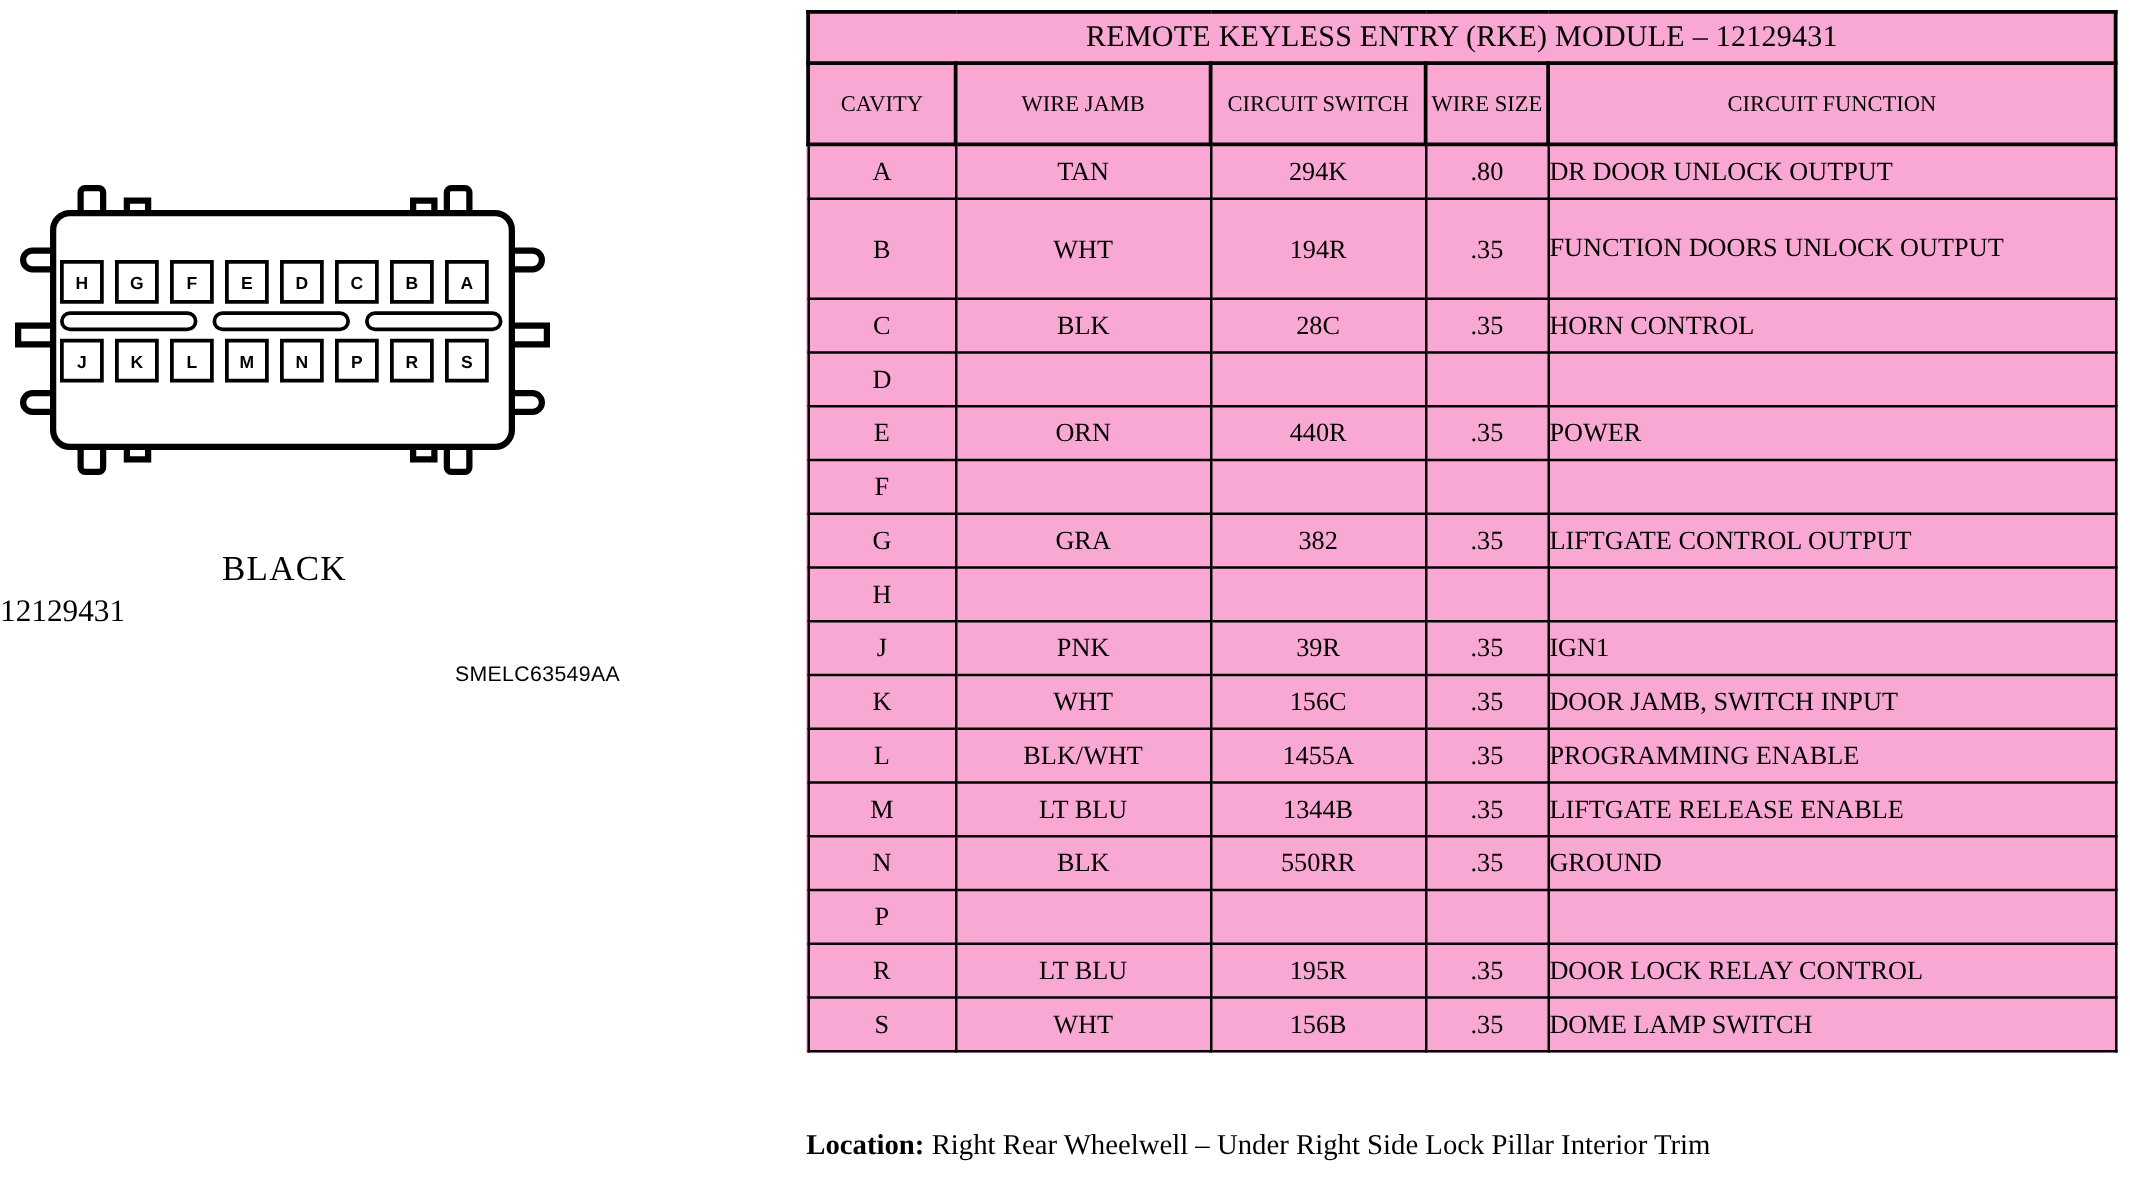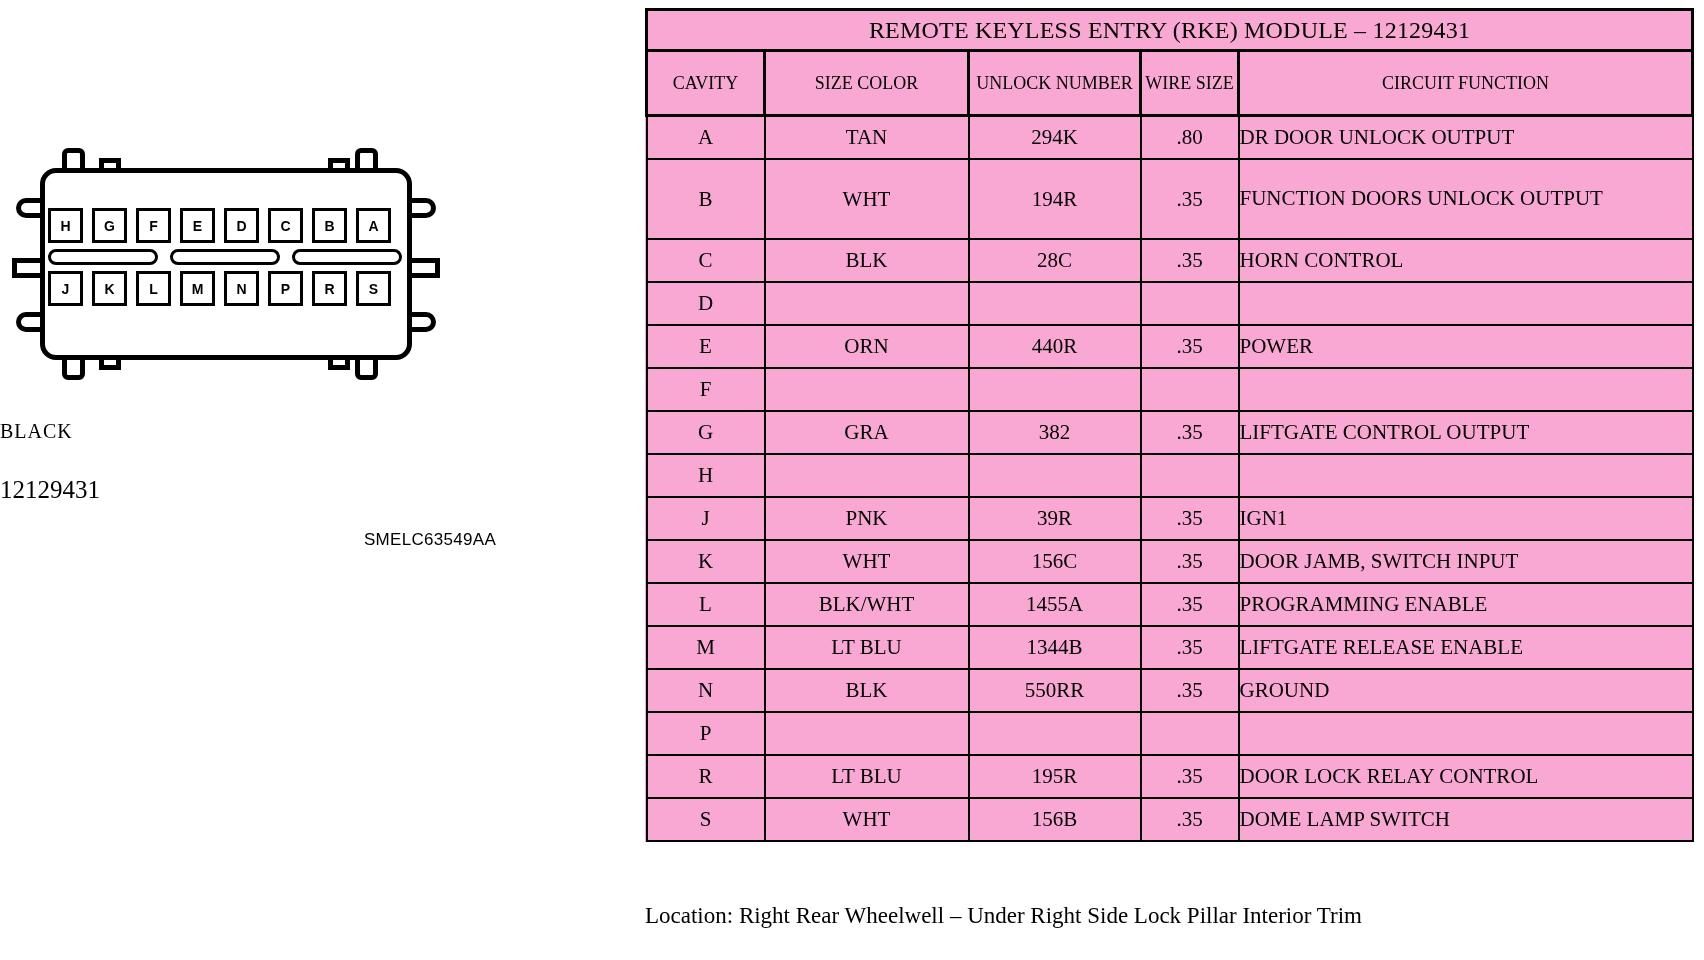--- a/index.html
+++ b/index.html
@@ -55,22 +55,22 @@
     font-family:"Liberation Sans", sans-serif;
     font-size:14px;font-weight:600;box-sizing:border-box;
   }
   .slot-row{display:flex;gap:12px;margin:6px 0;}
   .slot{height:16px;border:3px solid #000;border-radius:9px;background:#fff;box-sizing:border-box;}
   .slot-a{width:110px;}
   .slot-b{width:110px;}
   .slot-c{width:110px;}
 
   .conn-name{
-    position:absolute;left:0;top:420px;width:455px;
-    font-size:20px;letter-spacing:1px;
+    position:absolute;left:0;top:440px;width:455px;text-align:center;
+    font-size:28px;letter-spacing:1px;
   }
   .conn-part{
     position:absolute;left:0;top:476px;width:455px;text-align:left;
     font-size:25px;
   }
   .conn-code{
     position:absolute;left:300px;top:530px;width:260px;text-align:center;
     font-family:"Liberation Sans", sans-serif;
     font-size:17px;letter-spacing:.3px;
   }
@@ -120,21 +120,21 @@
   .c-left{text-align:left;padding-left:10px;}
   .row-tall .cell{height:78px;}
   .row-blank .cell{height:41px;}
   .fn{line-height:1.12;font-family:Liberation Serif, serif;}
 
   .location{
     position:absolute;left:645px;top:903px;width:1046px;
     font-size:23px;
     white-space:nowrap;
   }
-  .location b{font-weight:normal;}
+  .location b{font-weight:bold;}
 </style>
 </head>
 <body>
 
 <div id="connector-panel">
 
   <div class="conn-wrap">
 
     <div class="tab tab-t-hook"></div>
     <div class="tab tab-t-small"></div>
@@ -200,22 +200,22 @@
         <col class="c-circuit">
         <col class="c-size">
         <col class="c-func">
     </colgroup>
     <thead>
       <tr>
         <th class="title-cell" colspan="5">REMOTE KEYLESS ENTRY (RKE) MODULE – 12129431</th>
       </tr>
       <tr>
         <th class="hdr">CAVITY</th>
-        <th class="hdr">SIZE COLOR</th>
-        <th class="hdr">UNLOCK NUMBER</th>
+        <th class="hdr">WIRE JAMB</th>
+        <th class="hdr">CIRCUIT SWITCH</th>
         <th class="hdr">WIRE SIZE</th>
         <th class="hdr">CIRCUIT FUNCTION</th>
       </tr>
     </thead>
     <tbody id="table-body">
         <tr class="">
           <td class="cell c-center">A</td>
           <td class="cell c-center">TAN</td>
           <td class="cell c-center">294K</td>
           <td class="cell c-center">.80</td>

